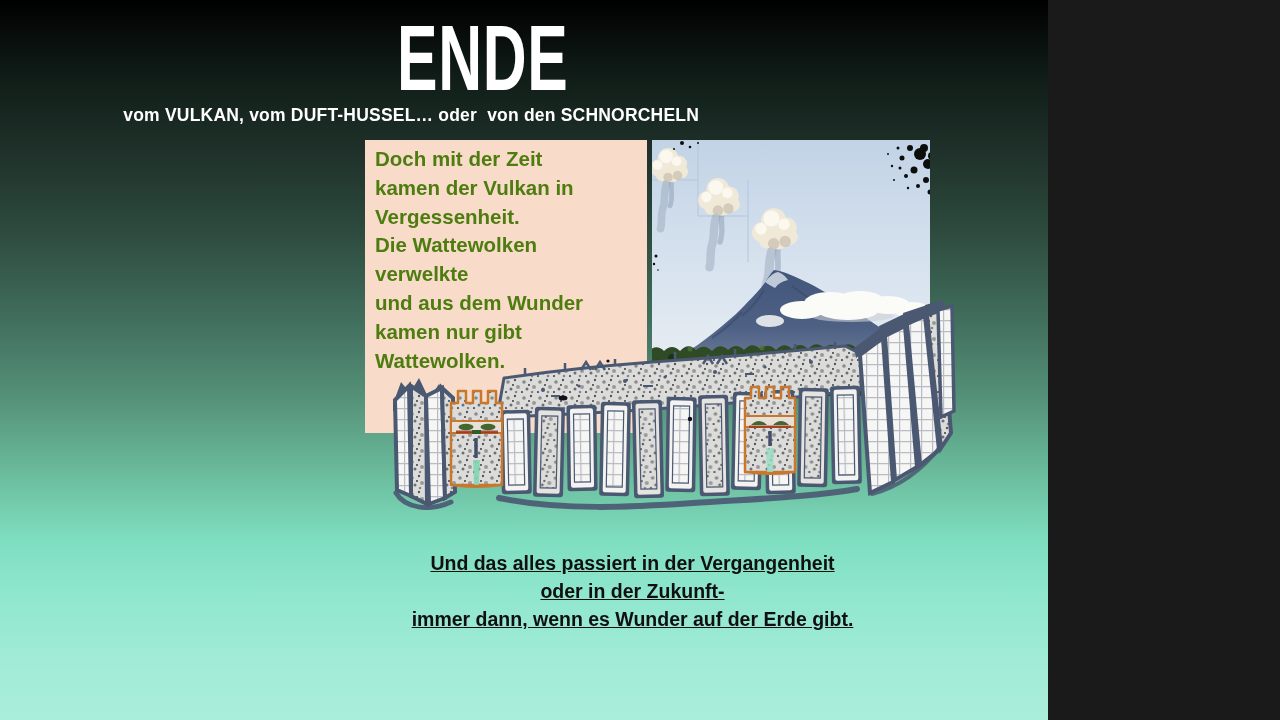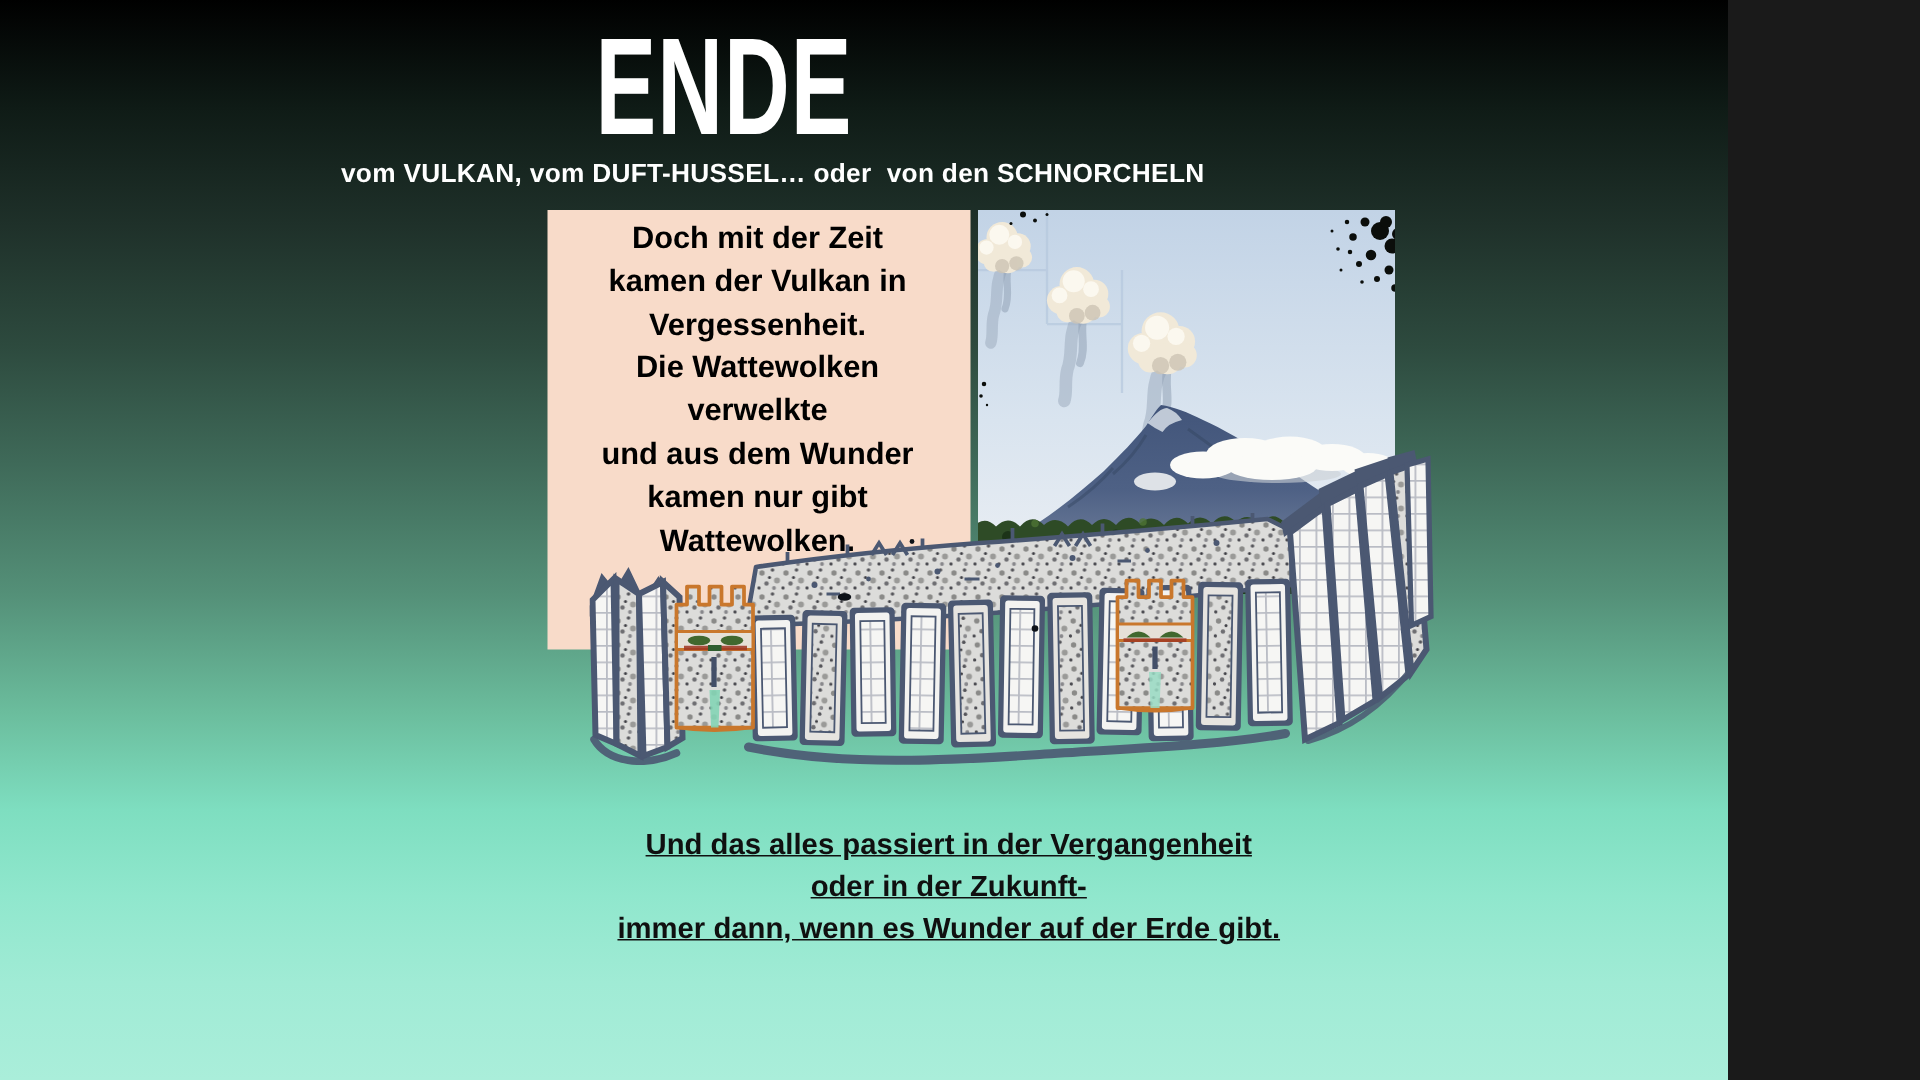--- a/index.html
+++ b/index.html
@@ -1,17 +1,17 @@
 <!DOCTYPE html>
 <html><head>
 <meta charset="utf-8">
 <style>
   html,body{margin:0;padding:0;background:#1a1a1a;}
   .slide{
-    position:relative;width:1152px;height:720px;overflow:hidden;
+    position:relative;width:1048px;height:720px;overflow:hidden;
     font-family:"Liberation Sans",sans-serif;
     background:linear-gradient(180deg,
       #000000 0%, #0f1b16 10%, #1f312a 21%, #2d4a3e 32%, #3f6a59 43%,
       #549078 55%, #6bbd9d 66%, #7edec0 75%, #90e7cd 83%, #a0ebd5 91%, #aaeeda 100%);
   }
   .main-title{
     position:absolute;left:397px;top:12px;margin:0;
     font-size:92px;font-weight:bold;color:#ffffff;line-height:1;
     letter-spacing:1px;transform:scale(0.66,1);transform-origin:left top;
   }
@@ -22,21 +22,21 @@
   .tagline{
     position:absolute;top:105px;right:349px;
     font-size:17.5px;font-weight:bold;color:#ffffff;white-space:pre;letter-spacing:0.2px;margin-left:16px;
   }
   .story-box{
     position:absolute;left:365px;top:140px;width:282px;height:293px;
     background:#f8dbc9;z-index:1;
   }
   .story-text{
     position:absolute;top:5px;right:12px;left:10px;
-    text-align:center;font-size:20.5px;font-weight:bold;color:#000000;line-height:28.8px;
+    text-align:left;font-size:20.5px;font-weight:bold;color:#4d7c0f;line-height:28.8px;
   }
   .photo{position:absolute;left:652px;top:140px;width:278px;height:256px;z-index:1;}
   .wall{position:absolute;left:393px;top:298px;width:590px;height:212px;z-index:2;}
   .closing{
     position:absolute;left:382px;top:549px;width:501px;z-index:3;
     text-align:center;font-size:19.5px;font-weight:bold;color:#101010;line-height:28px;text-decoration:underline;
   }
 </style>
 </head>
 <body>

